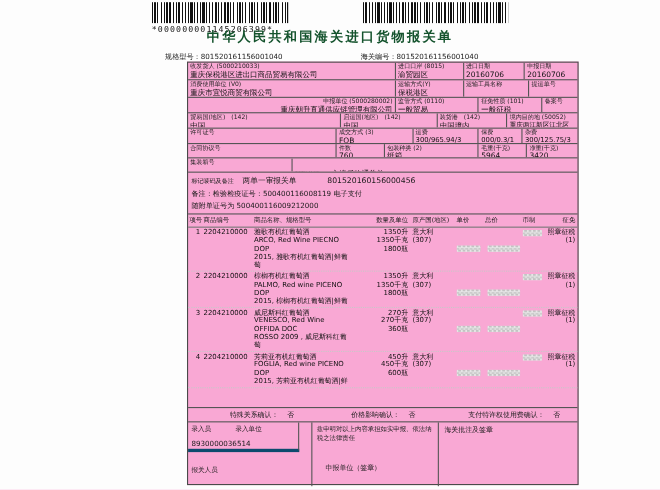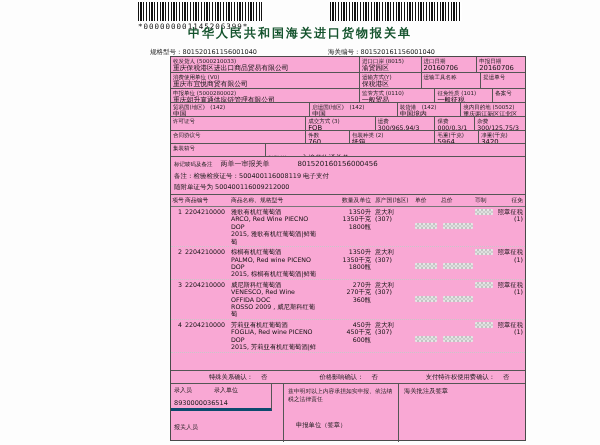--- a/index.html
+++ b/index.html
@@ -126,21 +126,21 @@
         <div class="lbl">运输工具名称</div>
         <div class="val"></div>
       </div>
       <div class="fc" style="width:44px;">
         <div class="lbl">提运单号</div>
         <div class="val"></div>
       </div>
     </div>
 
     <div class="frow h14">
-      <div class="fc" style="width:190px;">
+      <div class="fc" style="width:190px;text-align:right;">
         <div class="lbl"><span>申报单位</span> <span class="code">(5000280002)</span></div>
         <div class="val">重庆朝升直通供应链管理有限公司</div>
       </div>
       <div class="fc" style="width:76px;">
         <div class="lbl"><span>监管方式</span> <span class="code">(0110)</span></div>
         <div class="val">一般贸易</div>
       </div>
       <div class="fc" style="width:58px;">
         <div class="lbl"><span>征免性质</span> <span class="code">(101)</span></div>
         <div class="val">一般征税</div>

